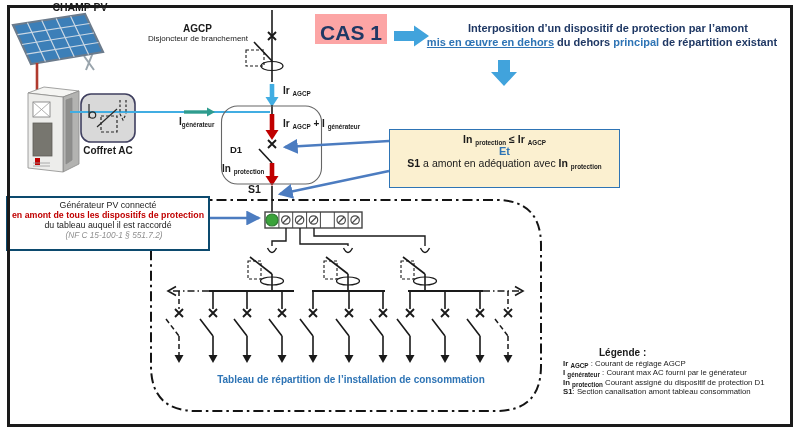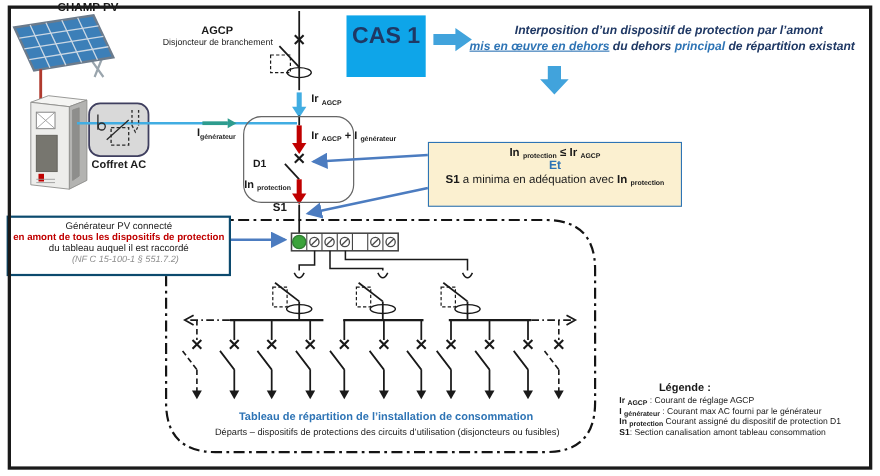--- a/index.html
+++ b/index.html
@@ -5,23 +5,23 @@
   html,body{margin:0;padding:0;background:#fff;}
   .stage{position:relative;width:800px;height:433px;background:#fff;overflow:hidden;
          font-family:"Liberation Sans", sans-serif;color:#1a1a1a;}
   .frame{position:absolute;left:7px;top:5px;width:780px;height:416px;border:3px solid #1a1a1a;z-index:5;pointer-events:none;}
   svg.layer{position:absolute;left:0;top:0;z-index:2;}
   .t{position:absolute;z-index:3;line-height:1.05;}
   .ctr{text-align:center;}
   .b{font-weight:bold;}
   .sub{font-size:6.3px;font-weight:bold;position:relative;top:2px;}
   
-  .cas{position:absolute;left:315px;top:14px;width:72px;height:56px;background:#0ea5e9;
+  .cas{position:absolute;left:315px;top:14px;width:72px;height:30px;background:#fca5a5;
        color:#1F3864;font-weight:bold;font-size:21px;text-align:center;line-height:38px;z-index:3;}
-  .headline{color:#1F3864;font-weight:bold;font-style:italic;font-size:11px;}
+  .headline{color:#1F3864;font-weight:bold;font-size:11px;}
   .hl-link{color:#2E74B5;text-decoration:underline;}
   .hl-accent{color:#2E74B5;}
   
   .rulebox{position:absolute;left:389px;top:129px;width:229px;height:54px;background:#FBF0D0;
            border:1.6px solid #2E74B5;z-index:3;text-align:center;padding-top:3px;font-size:10.5px;}
   .rulebox .et{color:#2E74B5;font-weight:bold;font-size:11px;}
   
   .noteb{position:absolute;left:6px;top:196px;width:200px;height:49px;background:#fff;
          border:2px solid #0c4a6e;z-index:3;text-align:center;font-size:8.8px;padding-top:2px;}
   .noteb .red{color:#C00000;font-weight:bold;}
@@ -296,33 +296,32 @@
   <div class="t ctr headline" style="left:412px;top:37px;width:380px;">
     <span class="hl-link">mis en œuvre en dehors</span><span> du dehors </span><span class="hl-accent">principal</span><span> de répartition existant</span>
   </div>
 
   <div class="rulebox">
     <div>
       <span class="b">In</span> <span class="sub">protection</span><span class="b"> ≤ </span><span class="b">Ir</span> <span class="sub">AGCP</span>
     </div>
     <div class="et">Et</div>
     <div>
-      <span class="b">S1</span><span> a minima en adéquation avec </span><span class="b">In</span> <span class="sub">protection</span>
+      <span class="b">S1</span><span> a amont en adéquation avec </span><span class="b">In</span> <span class="sub">protection</span>
     </div>
   </div>
 
   <div class="noteb">
     <div>Générateur PV connecté</div>
     <div class="red">en amont de tous les dispositifs de protection</div>
     <div>du tableau auquel il est raccordé</div>
     <div class="grey">(NF C 15-100-1 § 551.7.2)</div>
   </div>
 
   <div class="t ctr board-title" style="left:160px;top:375px;width:382px;">Tableau de répartition de l’installation de consommation</div>
-  <div class="t ctr board-sub" style="left:142px;top:388px;width:420px;">Départs – dispositifs de protections des circuits d’utilisation (disjoncteurs ou fusibles)</div>
 
   <div class="legend">
     <div class="lt">Légende :</div>
     <div><span class="b">Ir</span> <span class="sub">AGCP</span><span> : Courant de réglage AGCP</span></div>
     <div><span class="b">I</span> <span class="sub">générateur</span><span> : Courant max AC fourni par le générateur</span></div>
     <div><span class="b">In</span> <span class="sub">protection</span><span> Courant assigné du dispositif de protection D1</span></div>
     <div><span class="b">S1</span><span>: Section canalisation amont tableau consommation</span></div>
   </div>
 </div>
 

